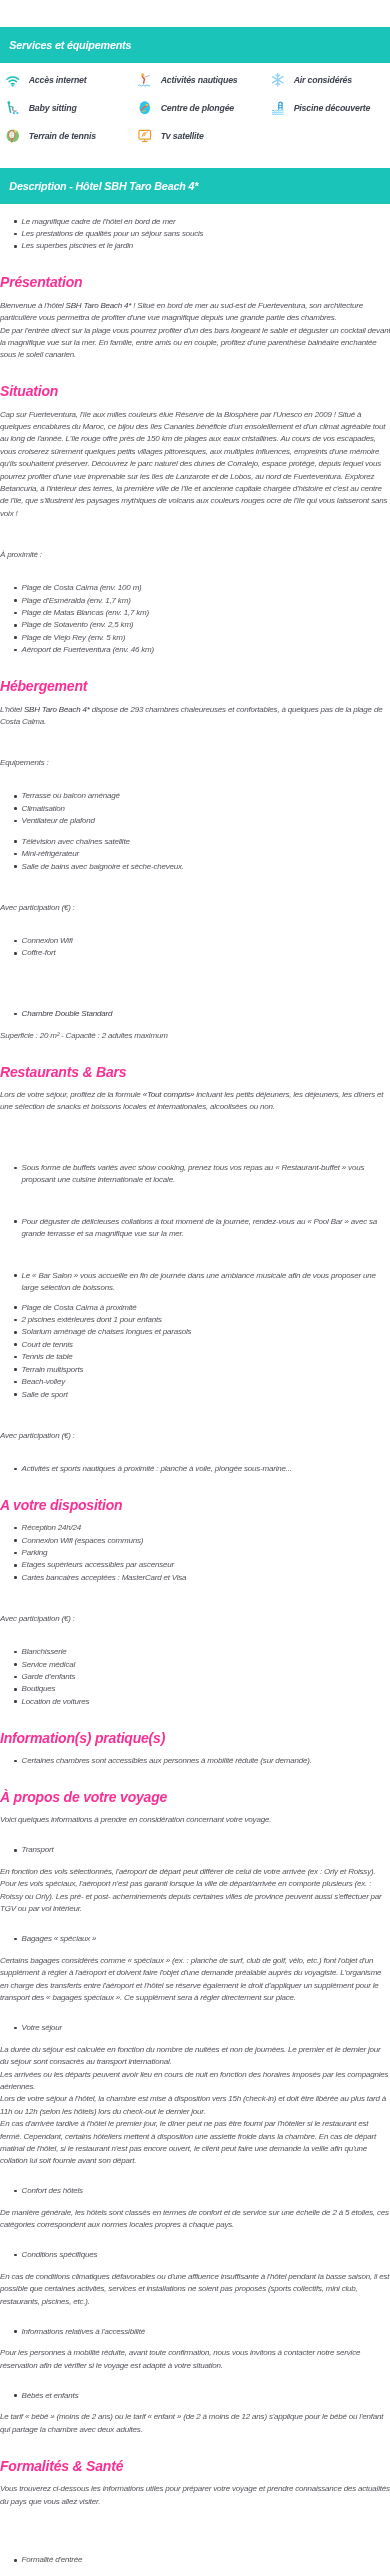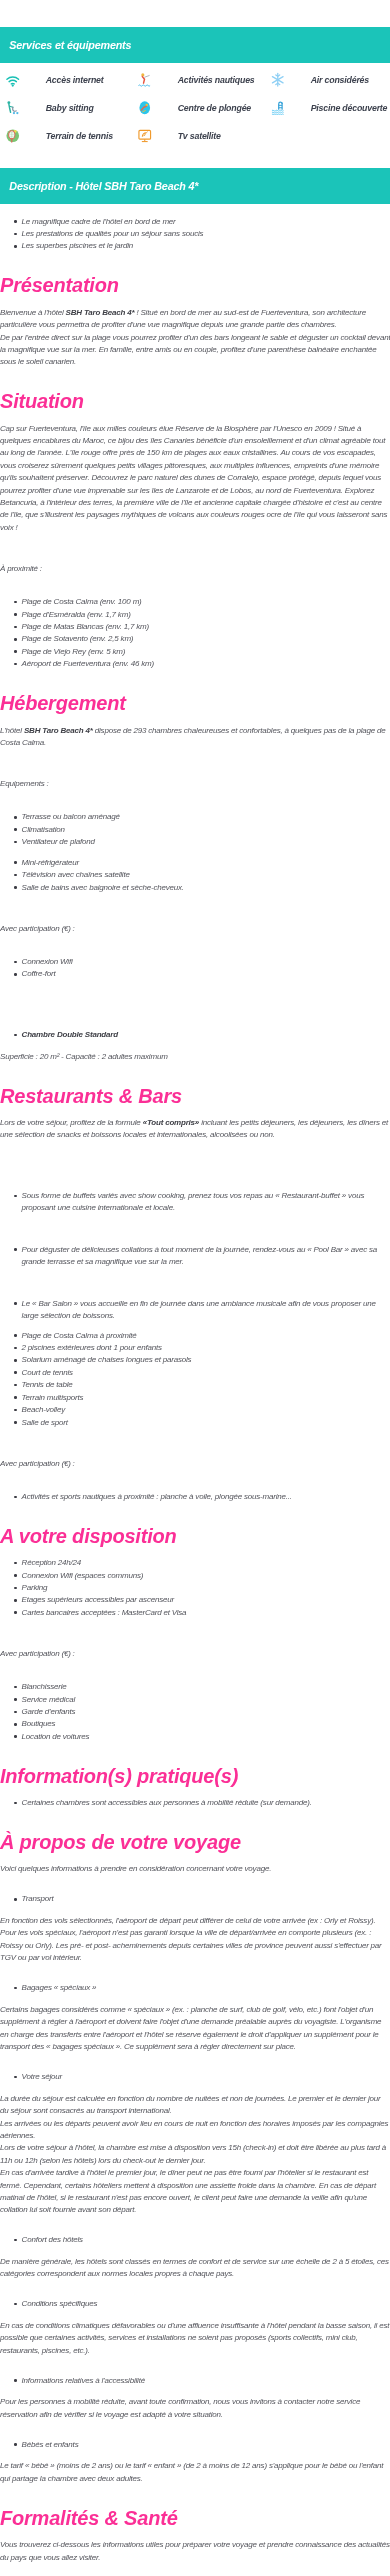--- a/index.html
+++ b/index.html
@@ -6,29 +6,29 @@
   .page{width:391px;margin:0;background:#fff;font-family:"Liberation Sans",sans-serif;
         font-style:italic;color:#54555c;letter-spacing:-0.2px;}
   
   .band{background:#1bc4b9;color:#fff;font-weight:700;font-size:10.8px;
         height:36px;display:flex;align-items:center;padding-left:9.3px;}
   .band.first{margin-top:27px;}
   .band.second{margin-top:24px;}
   
   .services-grid{display:grid;grid-template-columns:132px 133px 1fr;
         padding:8.2px 0 0 5.2px;row-gap:10.3px;}
-  .service{display:flex;align-items:center;gap:25px;height:17.5px;}
+  .service{display:flex;align-items:center;gap:8px;height:17.5px;}
   .service .icon{width:15.5px;height:15.5px;flex:0 0 15.5px;display:flex;align-items:center;justify-content:center;}
   .service .label{font-size:8.8px;font-weight:700;color:#3d424e;}
   
   .content{padding:0 0 20.6px 0;}
-  .sec{color:#fb2f96;font-size:20px;font-weight:700;margin:21.6px 0 9.3px 0;font-style:italic;}
+  .sec{color:#fb2f96;font-size:14px;font-weight:700;margin:21.6px 0 9.3px 0;font-style:italic;}
   .para{font-size:8px;line-height:12.4px;margin:0;}
   .mt18{margin-top:9.3px !important;}
-  .b{font-weight:700;color:#3f4047;}
+  .b{font-weight:400;color:#3f4047;}
   .lbl{font-size:8px;line-height:12.4px;margin:29px 0 0 0;}
   .blist{list-style:none;margin:7.2px 0 0 0;padding:0 0 0 21.6px;}
   .blist li{position:relative;font-size:8px;line-height:12.4px;}
   .blist li::before{content:"";position:absolute;left:-7.7px;top:4.6px;width:2.6px;height:2.6px;
         border-radius:50%;background:#3c3d44;}
   .blist.hl{margin-top:11.3px;}
   .blist.after-label{margin-top:20.6px;font-style:italic;}
   .blist.subgroup{margin-top:8.2px;}
   .blist.topic{margin-top:17.5px;}
   .blist.spaced li + li{margin-top:29px;}
@@ -190,22 +190,22 @@
       </ul>
       <h2 class="sec">Hébergement</h2>
       <p class="para"><span>L'hôtel </span><span class="b">SBH Taro Beach 4*</span><span> dispose de 293 chambres chaleureuses et confortables, à quelques pas de la plage de Costa Calma.</span></p>
       <p class="lbl">Equipements :</p>
       <ul class="blist after-label">
         <li>Terrasse ou balcon aménagé</li>
         <li>Climatisation</li>
         <li>Ventilateur de plafond</li>
       </ul>
       <ul class="blist subgroup">
+        <li>Télévision avec chaînes satellite</li>
         <li>Mini-réfrigérateur</li>
-        <li>Télévision avec chaînes satellite</li>
         <li>Salle de bains avec baignoire et sèche-cheveux.</li>
       </ul>
       <p class="lbl">Avec participation (€) :</p>
       <ul class="blist after-label">
         <li>Connexion Wifi</li>
         <li>Coffre-fort</li>
       </ul>
       <div class="gap-lg"></div>
       <ul class="blist">
         <li><span class="b">Chambre Double Standard</span></li>

